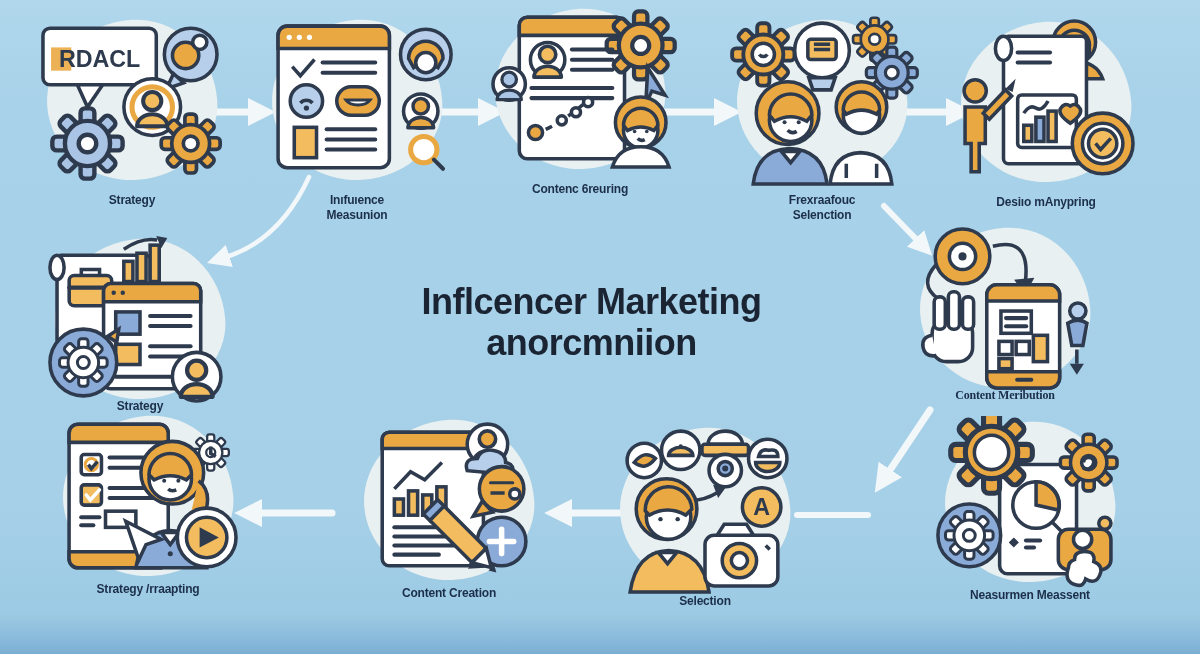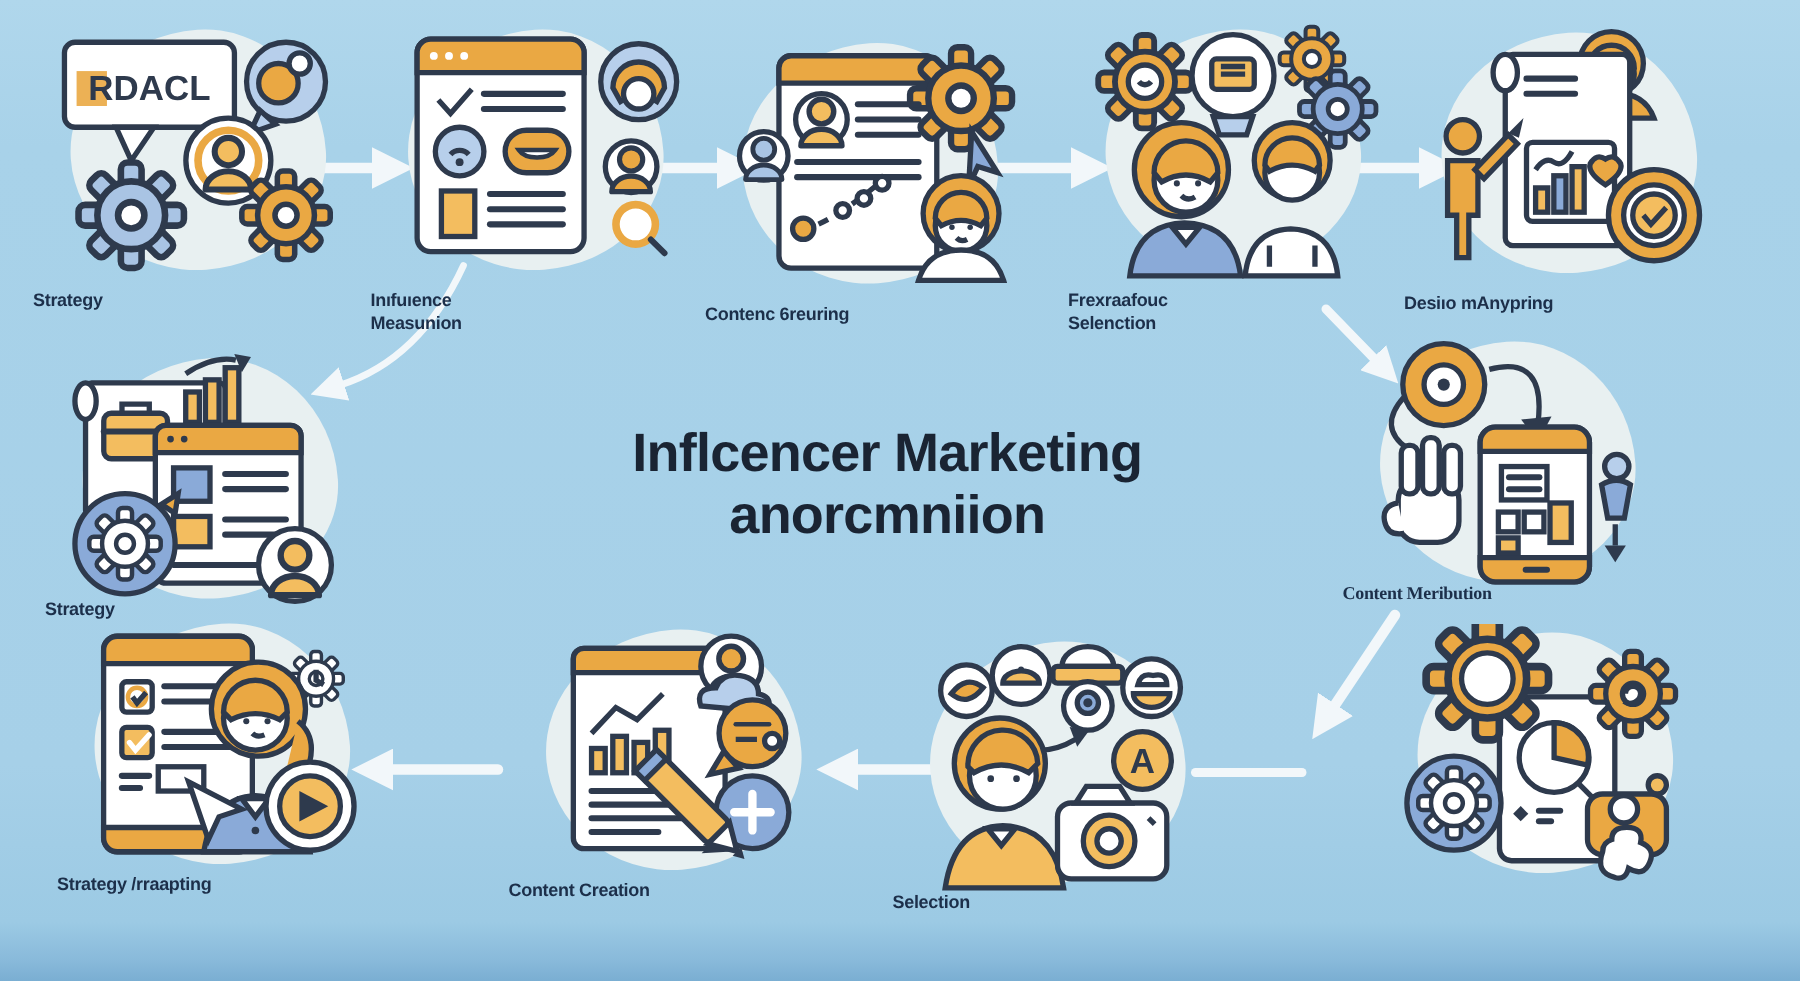--- a/index.html
+++ b/index.html
@@ -1,21 +1,21 @@
 <!DOCTYPE html>
 <html><head>
 <meta charset="utf-8">
 <style>
   html,body{margin:0;padding:0;}
   body{font-family:"Liberation Sans",sans-serif;}
   #canvas{
     position:relative;width:1200px;height:654px;overflow:hidden;
     background:linear-gradient(180deg,#b0d7ec 0%,#a8d2e9 15%,#a6d0e8 78%,#9ccae4 94%,#88b9da 98%,#7aaed2 100%);
   }
-  .node{position:absolute;width:220px;text-align:left;}
+  .node{position:absolute;width:220px;text-align:center;}
   .blobwrap{position:relative;height:175px;}
   .blobwrap.short{height:148px;}
   .blobwrap.mid{height:160px;}
   .blob{
     position:absolute;left:50%;top:50%;
     transform:translate(-50%,-50%) rotate(-4deg);
     width:170px;height:160px;background:#e8f0f1;
     border-radius:53% 47% 50% 50% / 50% 54% 46% 50%;
   }
   .art{
@@ -35,21 +35,21 @@
     margin-top:6px;font-size:12px;font-weight:700;line-height:1.22;
     color:#1c2f4a;white-space:pre-line;letter-spacing:-0.2px;
   }
   #title{
     position:absolute;left:0;right:17px;top:282px;text-align:center;
     font-size:36px;font-weight:800;line-height:1.13;color:#1a2433;
     letter-spacing:-0.5px;white-space:pre-line;
   }
   #arrows{position:absolute;left:0;top:0;width:1200px;height:654px;pointer-events:none;}
   
-  .n1{left:22px;top:12px;}   .n2{left:247px;top:12px;}  .n3{left:470px;top:21px;}
+  .n1{left:22px;top:12px;}   .n2{left:247px;top:12px;}  .n3{left:470px;top:1px;}
   .n4{left:712px;top:12px;}  .n5{left:936px;top:14px;}
   .n6{left:30px;top:245px;}  .n7{left:895px;top:234px;font-family:Liberation Serif, serif;}
   .n8{left:38px;top:416px;}  .n9{left:339px;top:420px;}
   .n10{left:595px;top:428px;}.n11{left:920px;top:422px;}
 </style>
 </head>
 <body>
 
 <svg width="0" height="0" style="position:absolute" aria-hidden="true">
   <defs>
@@ -488,15 +488,16 @@
         <circle class="b" cx="40" cy="118" r="31"></circle>
         <g transform="translate(40,118) scale(.42)">
             <use href="#gear-shape" style="color:#ffffff"></use>
           </g>
         <rect class="o" x="128" y="112" width="52" height="40" rx="10"></rect>
         <circle class="w" cx="152" cy="122" r="9"></circle>
         <circle class="ol" cx="174" cy="106" r="6"></circle>
         <path class="w" d="M138 150 q-5 14 8 17 q7 2 9-6 q10 6 14-4 q4-9-6-13 q2-10-9-10 q-10 0-10 8 q-6 2-6 8 z"></path>
       </svg>
     </div>
+    <div class="label">Neasurmen Meassent</div>
   </div>
 
 </div>
 
 </body></html>

